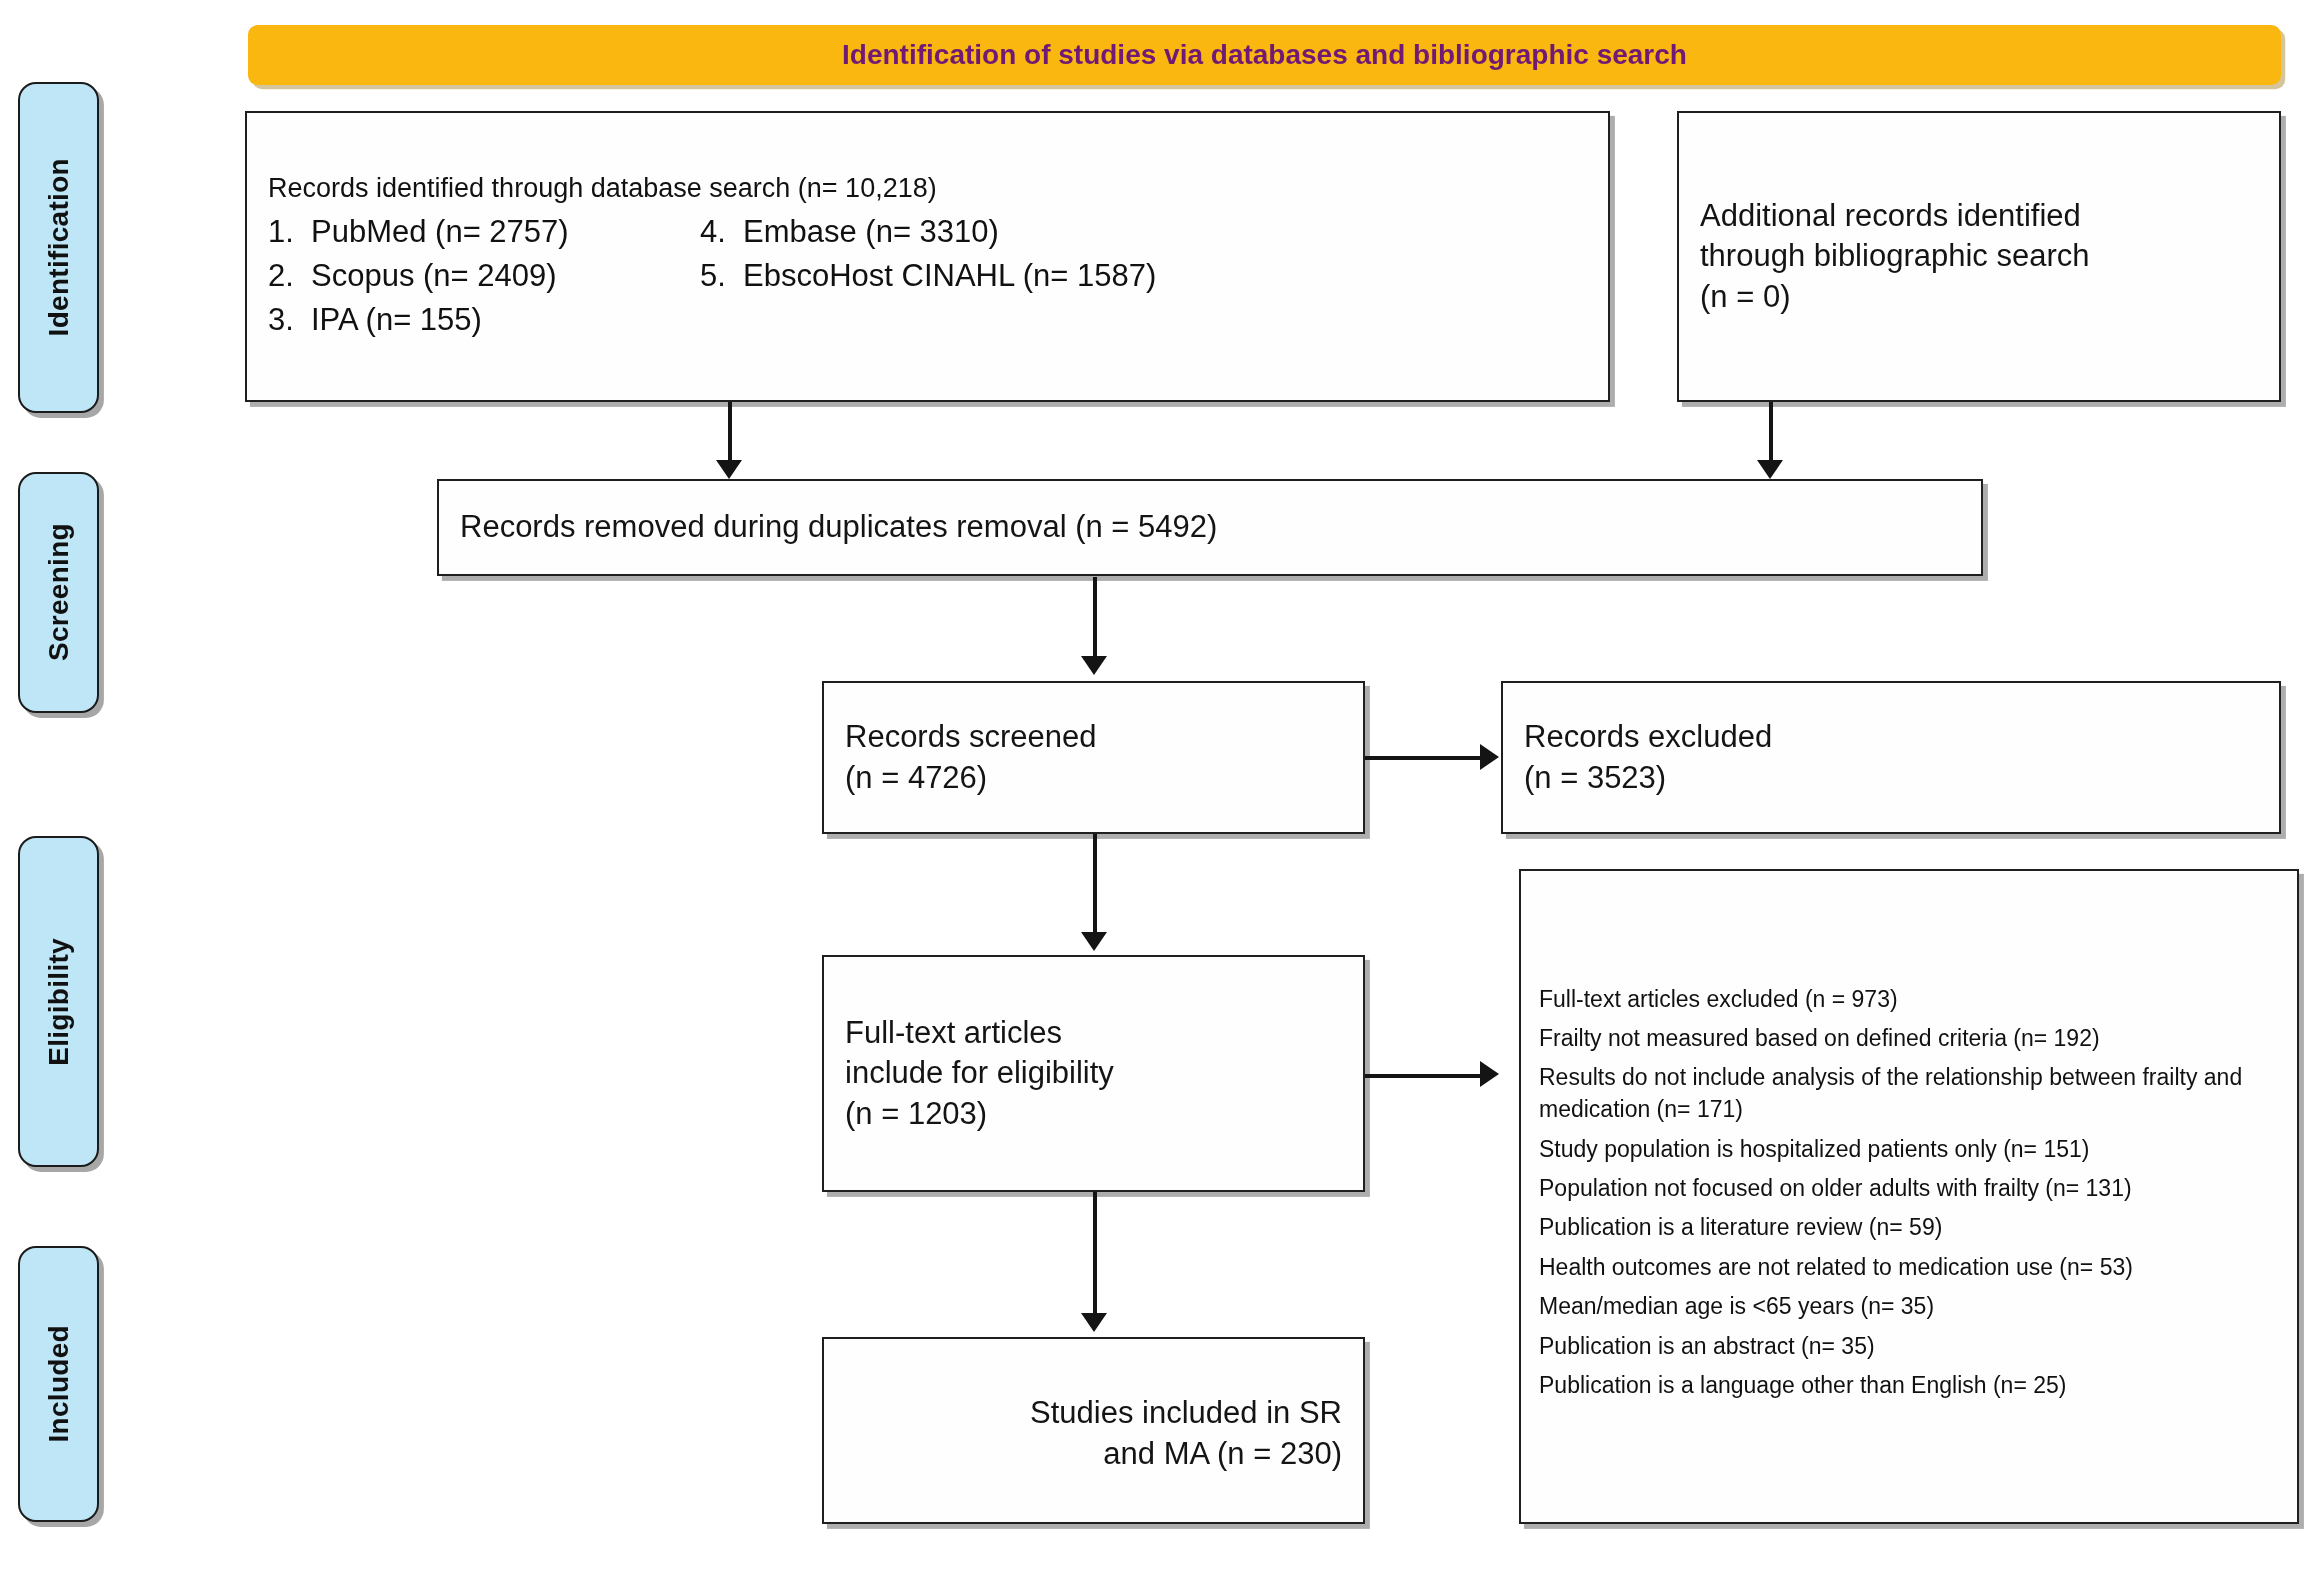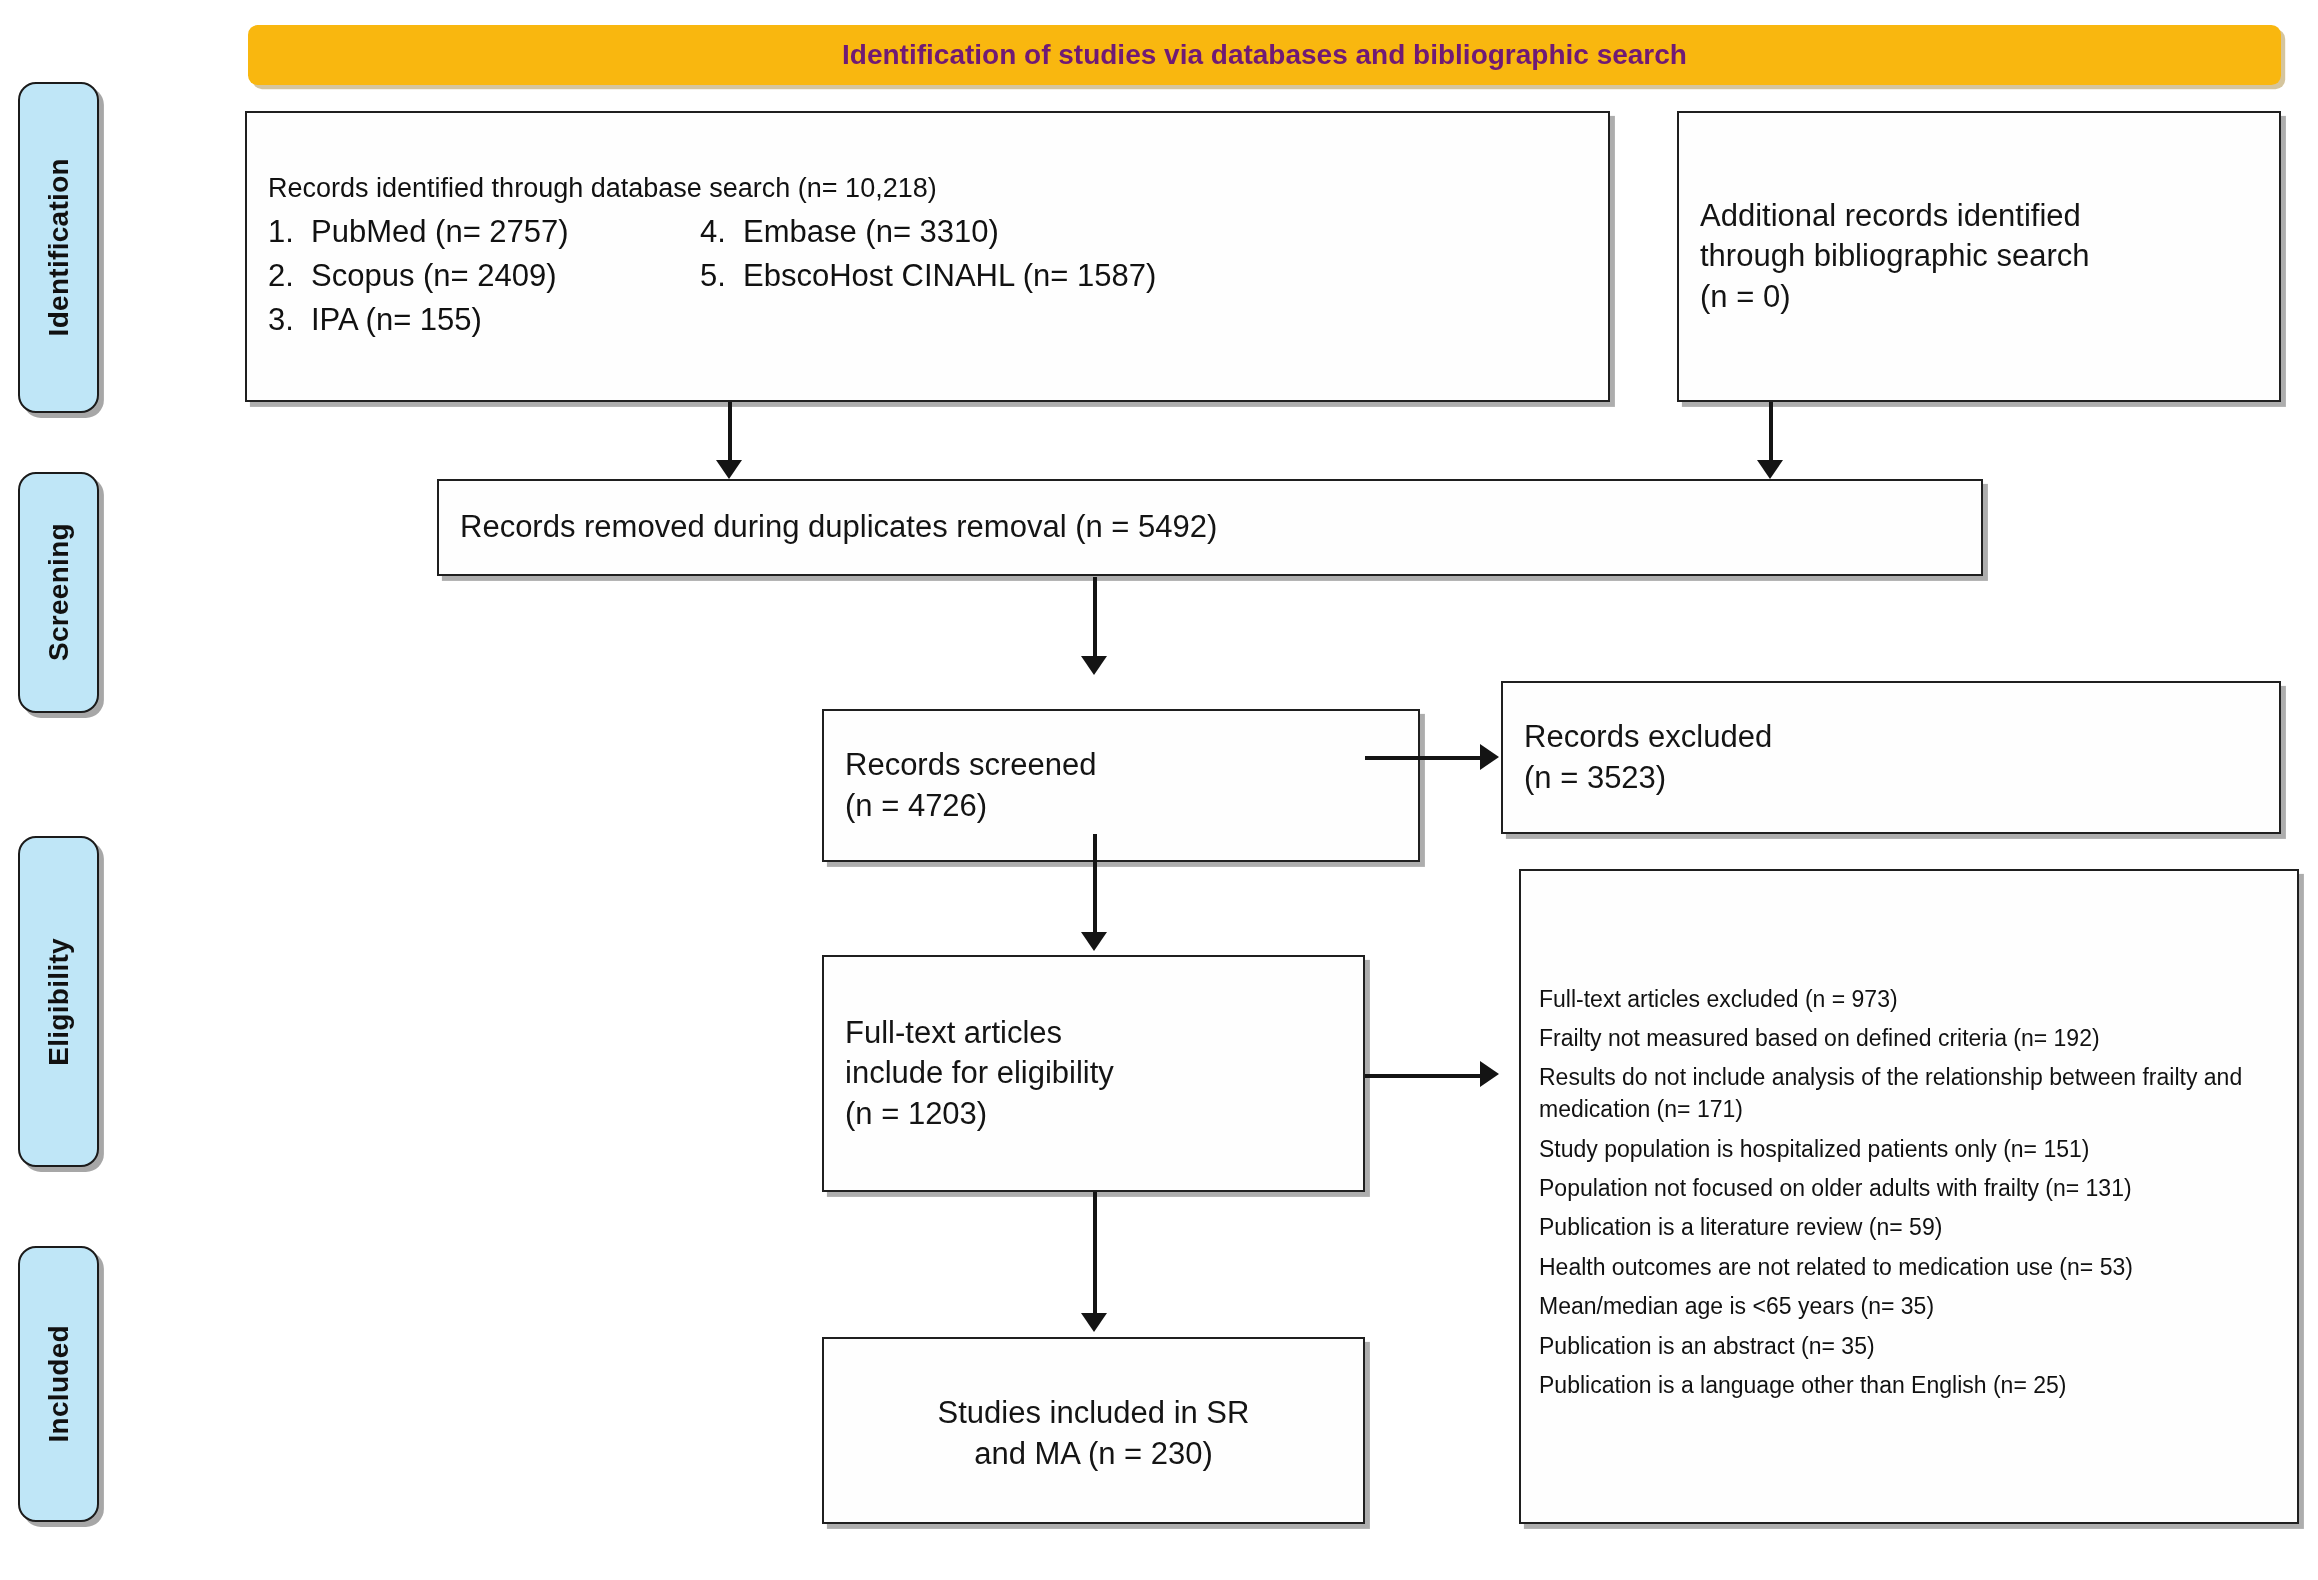--- a/index.html
+++ b/index.html
@@ -172,21 +172,21 @@
 
   <div class="box center" style="left:437px; top:479px; width:1546px; height:97px;">
     <div class="box-inner">
       <div class="t">Records removed during duplicates removal (n = 5492)</div>
     </div>
   </div>
 
   <div class="conn vline" style="left:1093px; top:577px; height:85px;"></div>
   <div class="arrow-down" style="left:1081px; top:656px;"></div>
 
-  <div class="box center" style="left:822px; top:681px; width:598px; height:153px;margin-top:28px;">
+  <div class="box center" style="left:822px; top:681px; width:543px; height:153px;">
     <div class="box-inner">
       <div class="t">Records screened</div>
       <div class="t">(n = 4726)</div>
     </div>
   </div>
 
   <div class="conn hline" style="left:1365px; top:756px; width:118px;"></div>
   <div class="arrow-right" style="left:1480px; top:744px;"></div>
 
   <div class="box center" style="left:1501px; top:681px; width:780px; height:153px;">
@@ -224,20 +224,20 @@
         <div class="reason">Publication is an abstract (n= 35)</div>
         <div class="reason">Publication is a language other than English (n= 25)</div>
       </div>
     </div>
   </div>
 
   <div class="conn vline" style="left:1093px; top:1192px; height:127px;"></div>
   <div class="arrow-down" style="left:1081px; top:1313px;"></div>
 
   <div class="box" style="left:822px; top:1337px; width:543px; height:187px;">
-    <div class="box-inner" style="align-items:center;margin-top:6px;">
+    <div class="box-inner" style="align-items:flex-end;margin-top:6px;">
       <div class="t">Studies included in SR</div>
       <div class="t">and MA (n = 230)</div>
     </div>
   </div>
 
 </div>
 
 
 </body></html>

